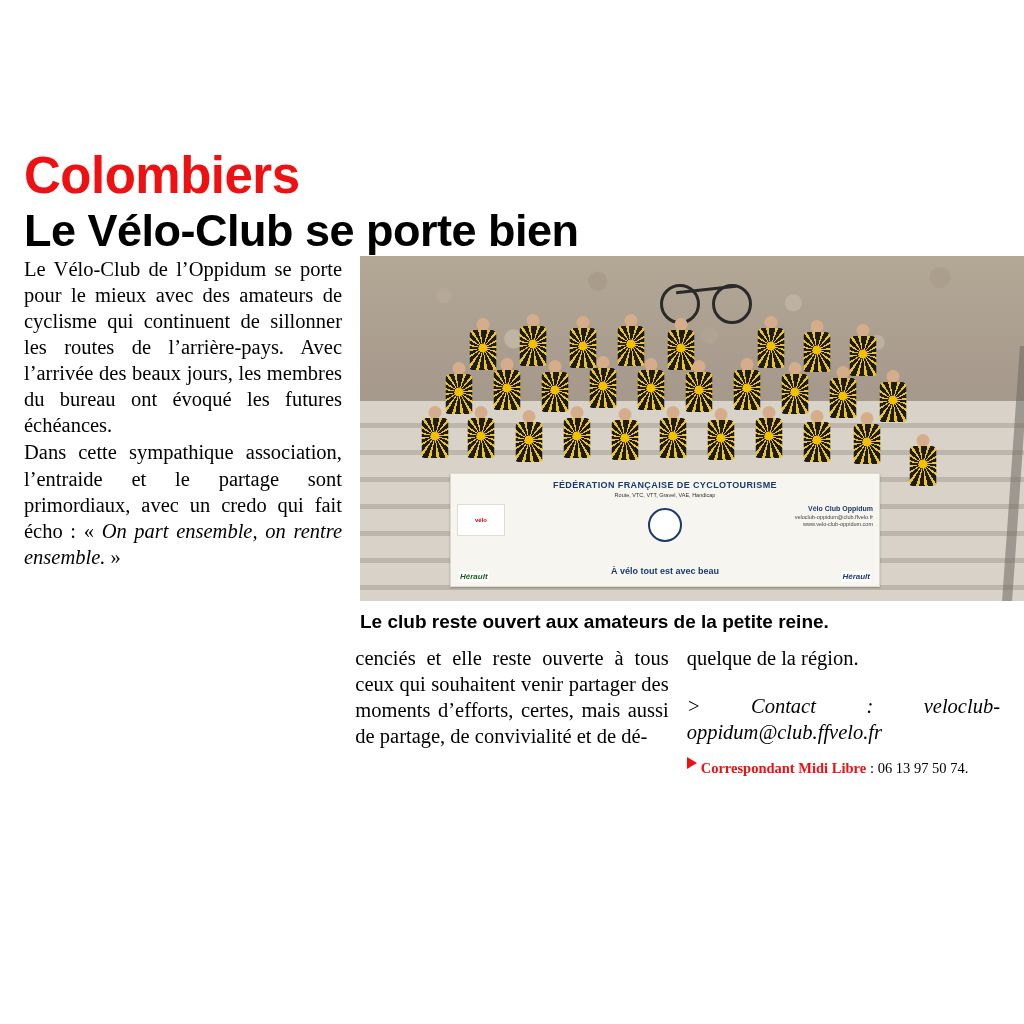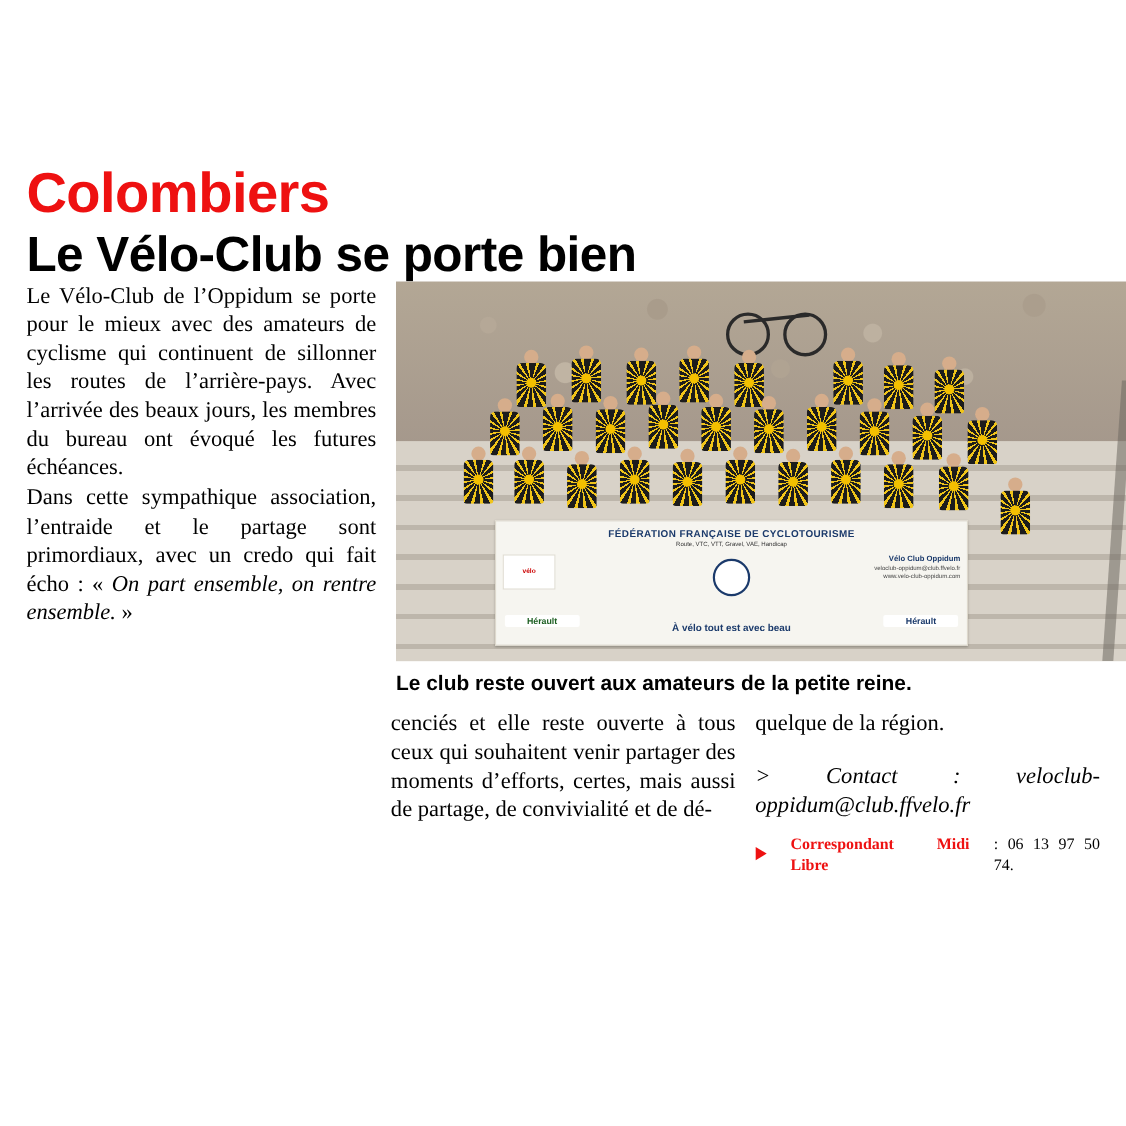--- a/index.html
+++ b/index.html
@@ -228,28 +228,29 @@
     left: 0; right: 0;
     bottom: 10px;
     text-align: center;
     font-family: "Liberation Sans", sans-serif;
     font-size: 9px;
     color: #1b3a6b;
     font-weight: bold;
   }
   .herault {
     position: absolute;
-    bottom: 16px;
+    bottom: 4px;
     font-family: "Liberation Sans", sans-serif;
     font-size: 8px;
     font-weight: bold;
     color: #1b5e20;
     background: #fff;
-    padding: 1px 20px;
+    padding: 1px 1px;
     border-radius: 2px;
+    font-style: italic;
   }
   .herault.left { left: 8px; }
   .herault.right { right: 8px; color: #1b3a6b; }
   .ffct-circle {
     position: absolute;
     left: 50%;
     transform: translateX(-50%);
     top: 34px;
     width: 30px; height: 30px;
     border-radius: 50%;
@@ -276,22 +277,22 @@
   }
   .contact {
     font-style: italic;
     font-size: 20.5px;
     line-height: 1.27;
     margin-top: 22px;
   }
   .correspondent {
     margin-top: 14px;
     display: flex;
-    align-items: center;
-    gap: 22px;
+    align-items: flex-start;
+    gap: 4px;
     font-family: "Liberation Serif", serif;
   }
   .tri {
     width: 0; height: 0;
     border-left: 10px solid #ee1111;
     border-top: 6px solid transparent;
     border-bottom: 6px solid transparent;
     flex: none;
     position: relative;
     top: -2px;

